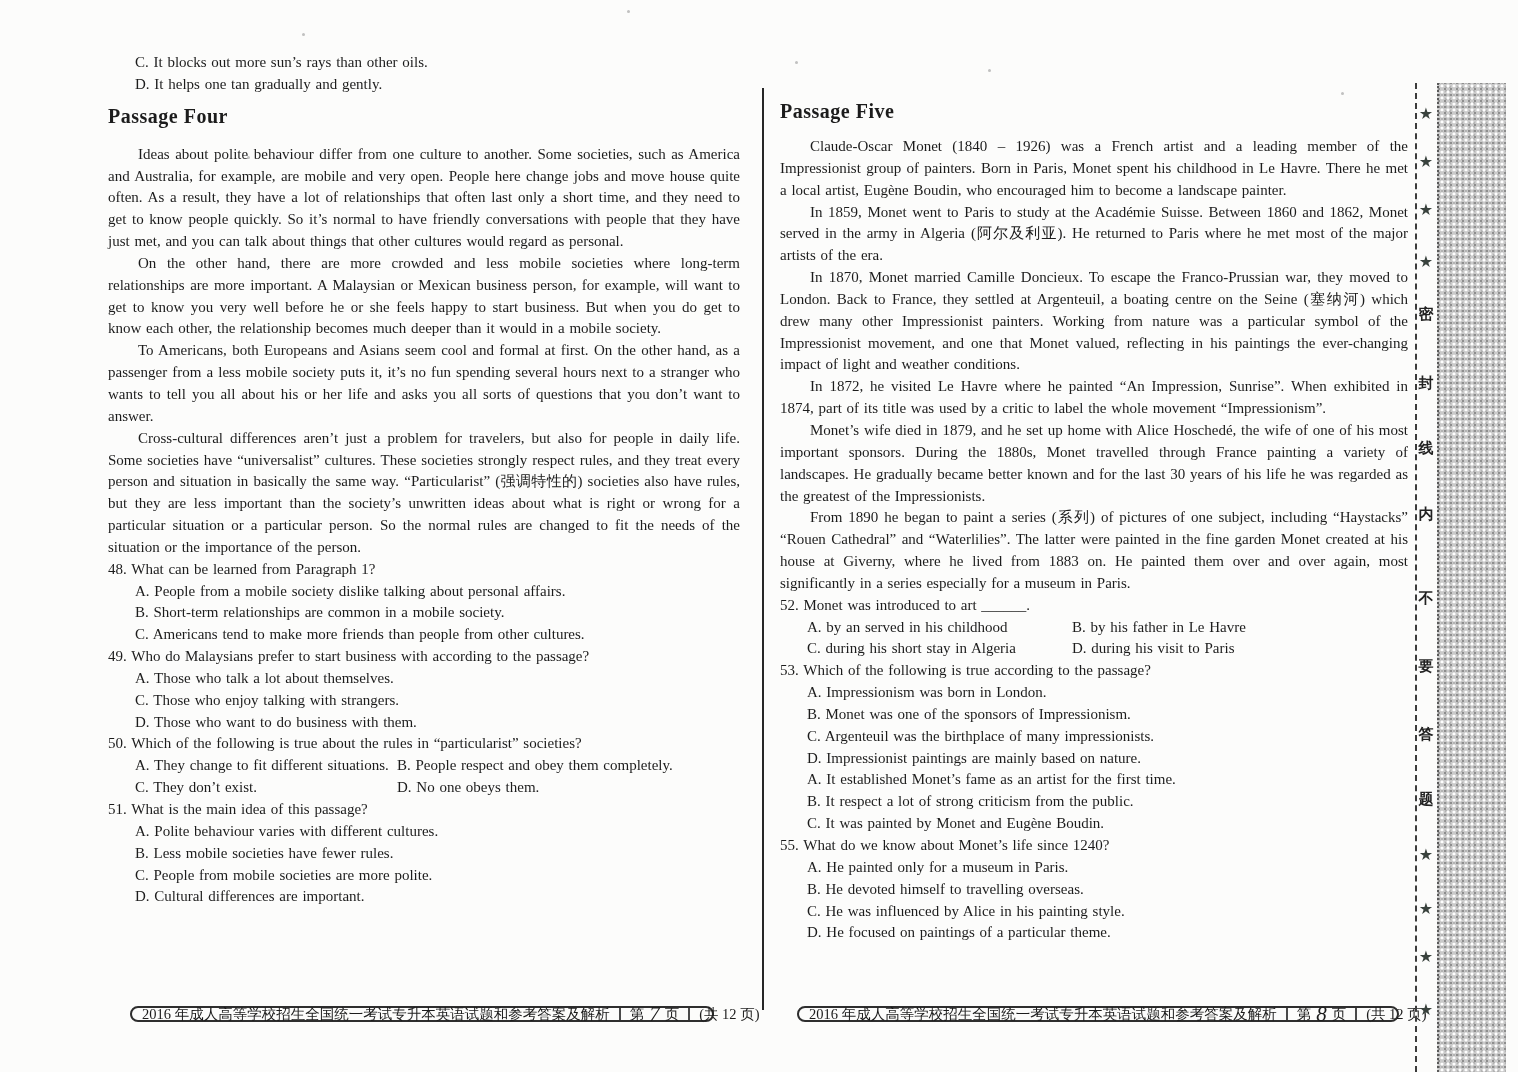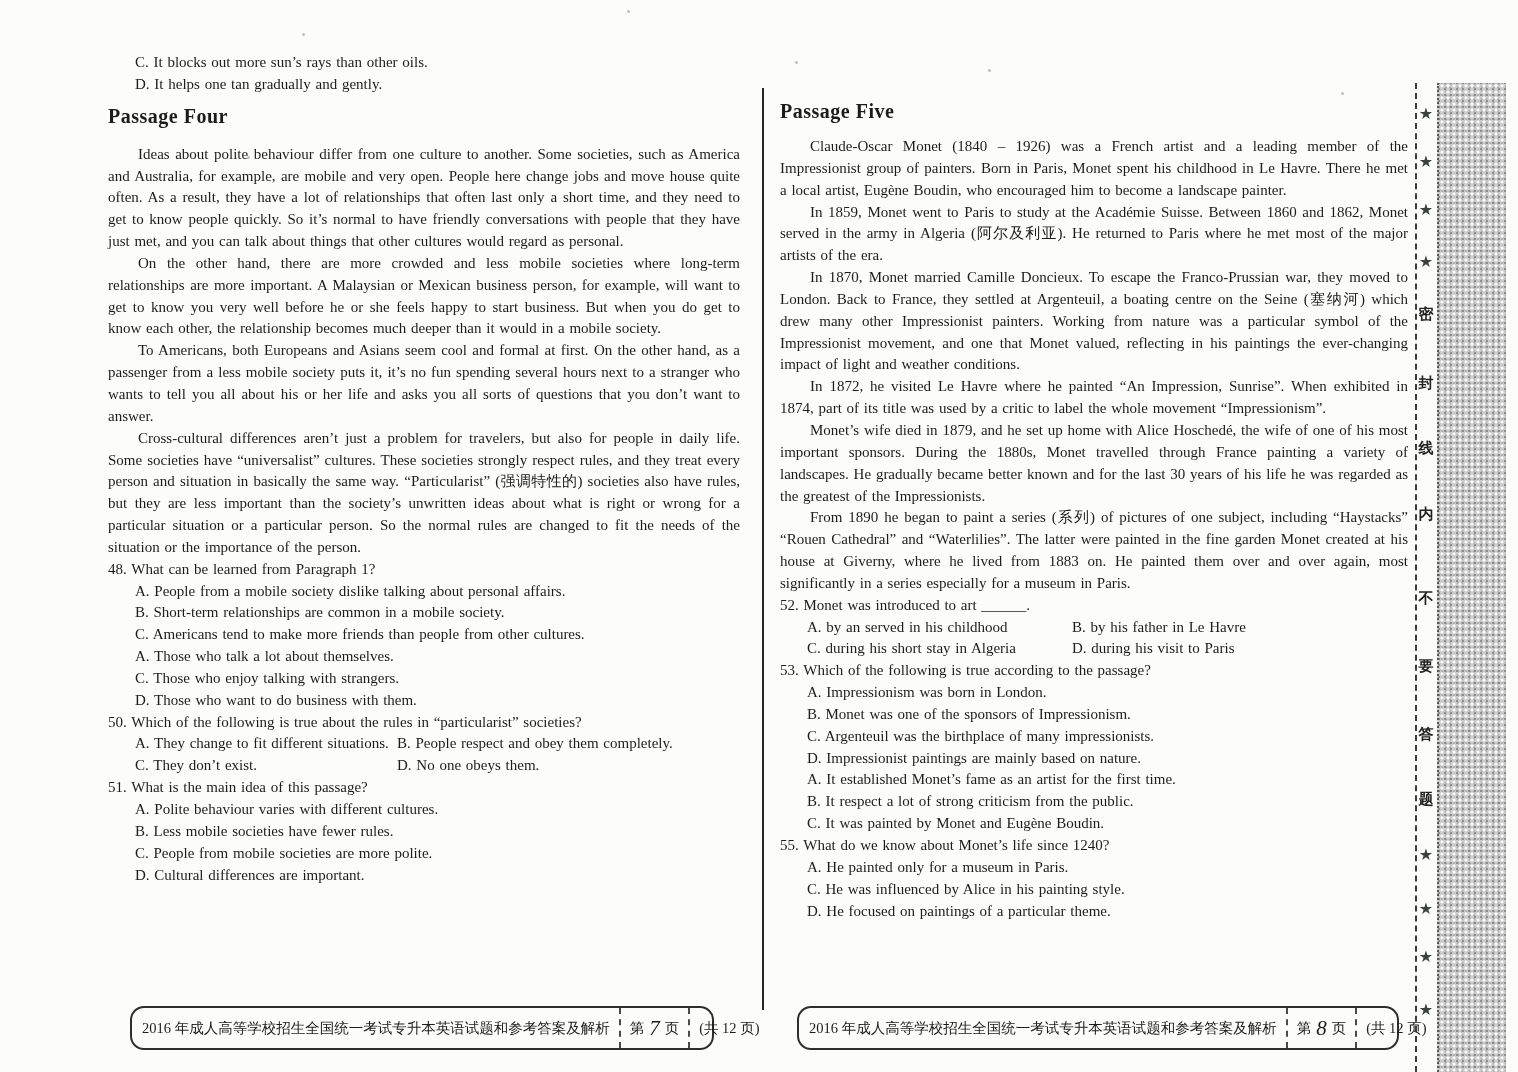--- a/index.html
+++ b/index.html
@@ -22,21 +22,21 @@
   }
   #col-right .ptitle{margin:0 0 14px;}
   .optgrid{display:grid;padding-left:27px;}
   .optgrid .g{padding-left:0;}
   #grid-50{grid-template-columns:262px auto;}
   #grid-52{grid-template-columns:265px auto;}
   
   .pagediv{position:absolute;left:762px;top:88px;width:2px;height:922px;background:#262626;}
   
   .footer{
-    position:absolute;top:1006px;height:44px;box-sizing:border-box;
+    position:absolute;top:1006px;height:16px;box-sizing:border-box;
     border:2px solid #2e2e2e;border-radius:14px;
     display:flex;align-items:center;white-space:nowrap;
     font-size:14.5px;padding:0 10px;background:transparent;
   }
   #footer-left{left:130px;width:584px;}
   #footer-right{left:797px;width:602px;}
   .fmain{padding-right:9px;}
   .fpage{
     border-left:2px dashed #4a4a4a;padding:0 9px;height:100%;
     display:flex;align-items:center;gap:5px;
@@ -93,20 +93,21 @@
   <p class="para">Cross-cultural differences aren’t just a problem for travelers, but also for people in daily life. Some societies have “universalist” cultures. These societies strongly respect rules, and they treat every person and situation in basically the same way. “Particularist” (强调特性的) societies also have rules, but they are less important than the society’s unwritten ideas about what is right or wrong for a particular situation or a particular person. So the normal rules are changed to fit the needs of the situation or the importance of the person.</p>
 
   <div>
     <p class="ln stem">48. What can be learned from Paragraph 1?</p>
     <p class="ln opt">A. People from a mobile society dislike talking about personal affairs.</p>
     <p class="ln opt">B. Short-term relationships are common in a mobile society.</p>
     <p class="ln opt">C. Americans tend to make more friends than people from other cultures.</p>
   </div>
 
   <div>
+    <p class="ln stem">49. Who do Malaysians prefer to start business with according to the passage?</p>
     <p class="ln opt">A. Those who talk a lot about themselves.</p>
     <p class="ln opt">C. Those who enjoy talking with strangers.</p>
     <p class="ln opt">D. Those who want to do business with them.</p>
   </div>
 
   <div>
     <p class="ln stem">50. Which of the following is true about the rules in “particularist” societies?</p>
     <div class="optgrid" id="grid-50">
       <p class="ln g">A. They change to fit different situations.</p>
       <p class="ln g">B. People respect and obey them completely.</p>
@@ -154,20 +155,21 @@
 
   <div>
     <p class="ln opt">A. It established Monet’s fame as an artist for the first time.</p>
     <p class="ln opt">B. It respect a lot of strong criticism from the public.</p>
     <p class="ln opt">C. It was painted by Monet and Eugène Boudin.</p>
   </div>
 
   <div>
     <p class="ln stem">55. What do we know about Monet’s life since 1240?</p>
     <p class="ln opt">A. He painted only for a museum in Paris.</p>
+    <p class="ln opt">B. He devoted himself to travelling overseas.</p>
     <p class="ln opt">C. He was influenced by Alice in his painting style.</p>
     <p class="ln opt">D. He focused on paintings of a particular theme.</p>
   </div>
 </div>
 
 <div class="pagediv"></div>
 
 <div class="footer" id="footer-left">
   <span class="fmain">2016 年成人高等学校招生全国统一考试专升本英语试题和参考答案及解析</span>
   <span class="fpage">

